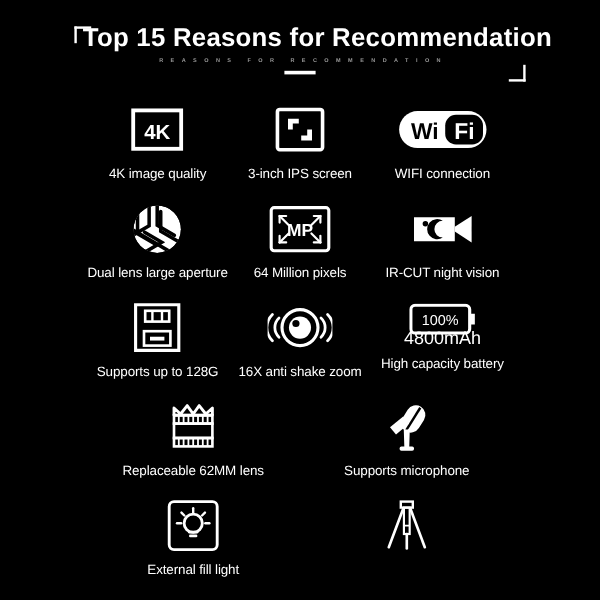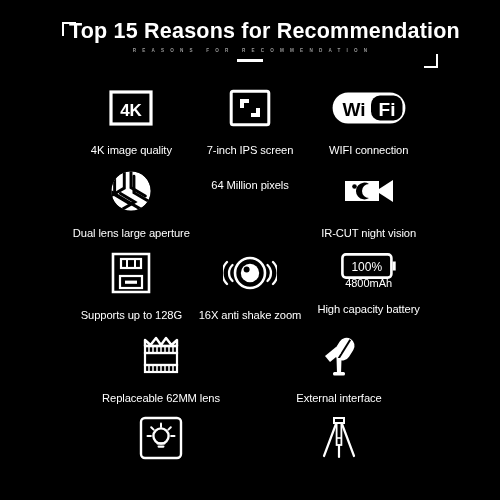--- a/index.html
+++ b/index.html
@@ -77,25 +77,25 @@
     align-items: center;
     justify-content: center;
   }
   .cell-label {
     color: #ffffff;
     font-size: 11.2px;
     font-weight: 400;
     line-height: 14px;
     white-space: nowrap;
     letter-spacing: -0.1px;
-    margin-top: 11px;
+    margin-top: 6px;
   }
   .sub-note {
     color: #ffffff;
-    font-size: 11px;
+    font-size: 15px;
     line-height: 10px;
     white-space: nowrap;
     margin-top: -1px;
   }
 
   svg { display: block; }
 </style>
 </head>
 <body>
 
@@ -125,21 +125,21 @@
       </div>
 
       <div class="cell">
         <div class="icon-wrap">
           <svg width="42" height="38" viewBox="0 0 42 38">
             <rect x="2.2" y="2.2" width="37.6" height="33.6" rx="2" fill="none" stroke="#fff" stroke-width="3"></rect>
             <path d="M11 10 h9 v4 h-5 v5 h-4 z" fill="#fff"></path>
             <path d="M31 28 h-9 v-4 h5 v-5 h4 z" fill="#fff"></path>
           </svg>
         </div>
-        <div class="cell-label">7-inch IPS screen</div>
+        <div class="cell-label">3-inch IPS screen</div>
       </div>
 
       <div class="cell">
         <div class="icon-wrap">
           <svg width="76" height="34" viewBox="0 0 76 34">
             <rect x="1.6" y="1.6" width="72.8" height="30.8" rx="15.4" fill="#fff"></rect>
             <text x="23" y="24.5" font-family="Liberation Sans, sans-serif" font-size="19" font-weight="700" fill="#000" text-anchor="middle">Wi</text>
             <rect x="40" y="4.6" width="31.5" height="24.8" rx="9" fill="#000"></rect>
             <text x="56" y="24.5" font-family="Liberation Sans, sans-serif" font-size="19" font-weight="700" fill="#fff" text-anchor="middle">Fi</text>
           </svg>
@@ -170,20 +170,40 @@
               <path d="M11 20 L11 59 L45 79"></path>
               <path d="M34 4 L34 43 L0 63"></path>
             </g>
             <circle cx="50" cy="50" r="47" fill="none" stroke="#000" stroke-width="0"></circle>
           </svg>
         </div>
         <div class="cell-label">Dual lens large aperture</div>
       </div>
 
       <div class="cell">
+        <div class="icon-wrap">
+          <svg width="52" height="40" viewBox="0 0 52 40">
+            <rect x="2" y="2" width="48" height="36" rx="2.5" fill="none" stroke="#fff" stroke-width="2.6"></rect>
+            <g stroke="#fff" stroke-width="1.8" stroke-linecap="round" fill="none">
+              <path d="M9 9 L16.5 16.5"></path>
+                <path d="M9 9 L9 14.5"></path>
+                <path d="M9 9 L14.5 9"></path>
+              <path d="M43 9 L35.5 16.5"></path>
+                <path d="M43 9 L43 14.5"></path>
+                <path d="M43 9 L37.5 9"></path>
+              <path d="M9 31 L16.5 23.5"></path>
+                <path d="M9 31 L9 25.5"></path>
+                <path d="M9 31 L14.5 31"></path>
+              <path d="M43 31 L35.5 23.5"></path>
+                <path d="M43 31 L43 25.5"></path>
+                <path d="M43 31 L37.5 31"></path>
+            </g>
+            <text x="26" y="26" font-family="Liberation Sans, sans-serif" font-size="14.5" font-weight="700" fill="#fff" text-anchor="middle">MP</text>
+          </svg>
+        </div>
         <div class="cell-label">64 Million pixels</div>
       </div>
 
       <div class="cell">
         <div class="icon-wrap">
           <svg width="52" height="34" viewBox="0 0 52 34">
             <path d="M2 7 h34 v20 h-34 z" fill="#fff"></path>
             <path d="M36 15 L50 6 L50 28 L36 19 z" fill="#fff"></path>
             <path d="M26 10 a8.4 8.4 0 1 0 0 14 a7 7 0 0 1 0 -14 z" fill="#000"></path>
             <circle cx="11.5" cy="12.5" r="2.3" fill="#000"></circle>
@@ -281,21 +301,21 @@
           <svg width="48" height="44" viewBox="0 0 48 44">
             <g transform="rotate(32 24 20)">
               <rect x="18" y="1" width="16" height="24" rx="8" fill="#fff"></rect>
               <path d="M26 2 L26 24" stroke="#000" stroke-width="2"></path>
             </g>
             <path d="M10 22 L21 13 L26 19 L15 28 z" fill="#fff"></path>
             <path d="M21.5 24 L26.5 24 L26 40 L22 40 z" fill="#fff"></path>
             <rect x="18" y="38" width="12" height="3.6" rx="1.5" fill="#fff"></rect>
           </svg>
         </div>
-        <div class="cell-label">External interface</div>
+        <div class="cell-label">Supports microphone</div>
       </div>
 
     </div>
 
     <div class="row">
 
       <div class="cell">
         <div class="icon-wrap">
           <svg width="44" height="44" viewBox="0 0 44 44">
             <rect x="2" y="2" width="40" height="40" rx="4" fill="none" stroke="#fff" stroke-width="2.4"></rect>
@@ -304,20 +324,21 @@
               <path d="M22 7.5 v3.4"></path>
               <path d="M12.2 11.2 L14.6 13.6"></path>
               <path d="M31.8 11.2 L29.4 13.6"></path>
               <path d="M8.5 20 h3.4"></path>
               <path d="M32.1 20 h3.4"></path>
             </g>
             <path d="M18.6 27.4 h6.8" stroke="#fff" stroke-width="2.2" stroke-linecap="round"></path>
             <path d="M19.6 30.6 h4.8" stroke="#fff" stroke-width="2.2" stroke-linecap="round"></path>
           </svg>
         </div>
+        <div class="cell-label">External fill light</div>
       </div>
 
 
       <div class="cell">
         <div class="icon-wrap">
           <svg width="44" height="44" viewBox="0 0 44 44">
             <rect x="17" y="2" width="10" height="5" fill="none" stroke="#fff" stroke-width="2"></rect>
             <rect x="19.6" y="7" width="4.8" height="22" fill="none" stroke="#fff" stroke-width="1.8"></rect>
             <g stroke="#fff" stroke-width="2.2" fill="none" stroke-linecap="round">
               <path d="M19 8 L7 40"></path>

